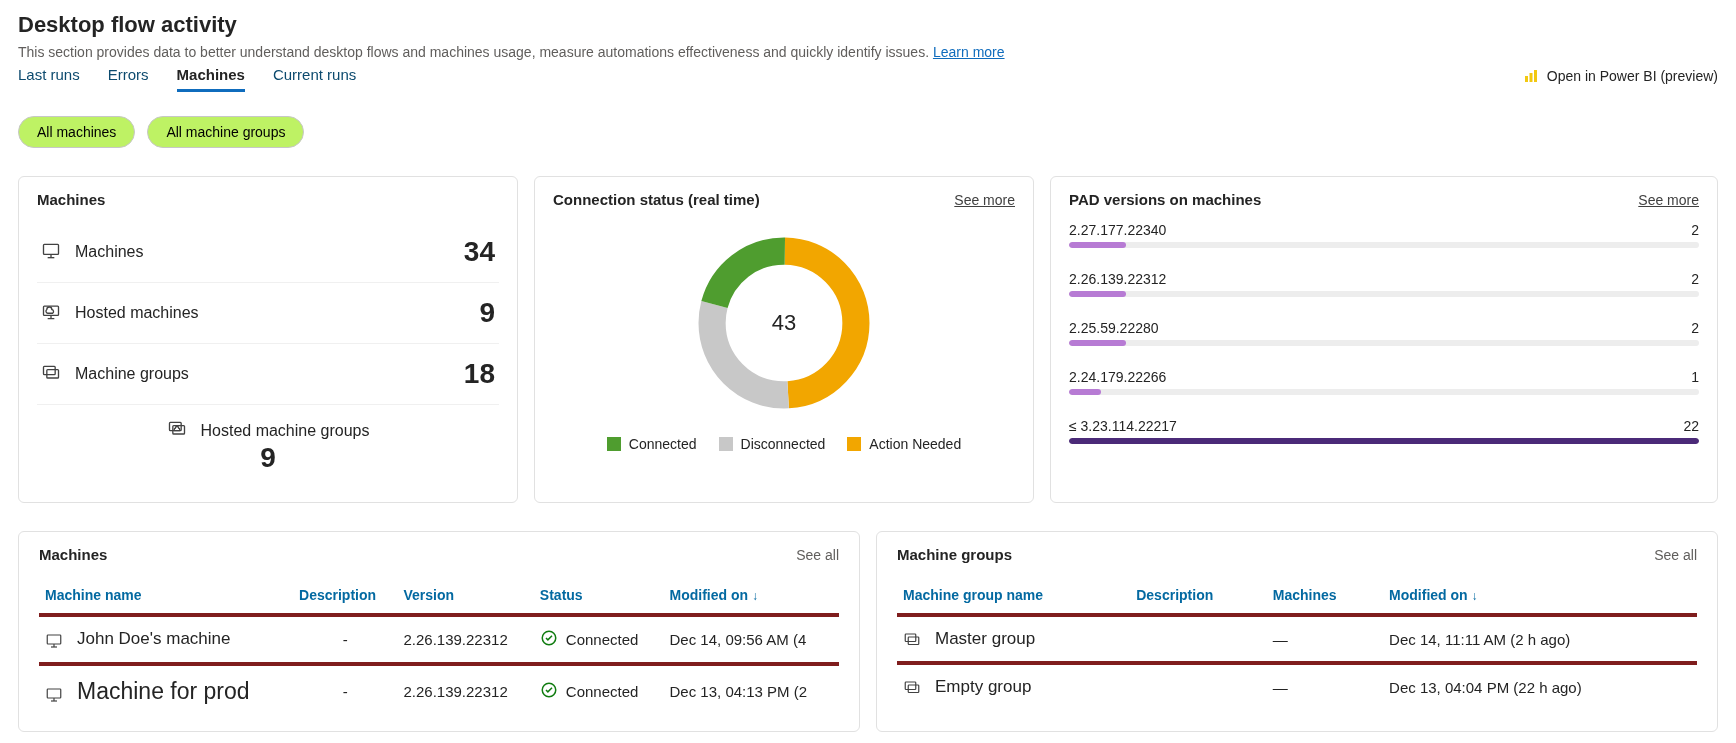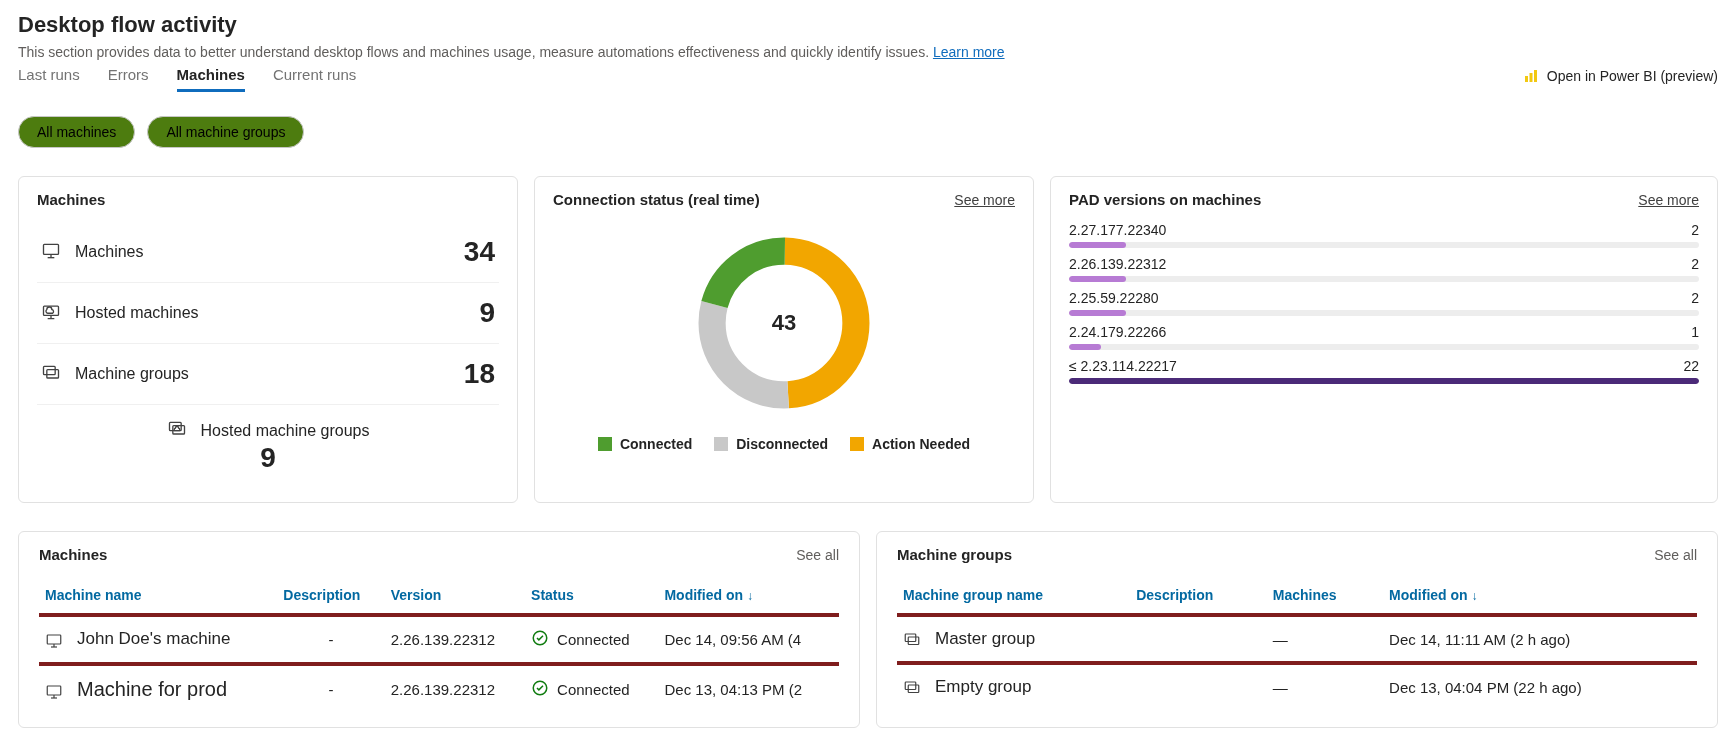--- a/index.html
+++ b/index.html
@@ -2,44 +2,44 @@
 <html><head>
 <meta charset="utf-8">
 <style>
   * { box-sizing: border-box; margin: 0; padding: 0; }
   body { font-family: "Segoe UI", -apple-system, sans-serif; background: #fff; color: #242424; font-size: 14px; padding: 12px 18px; width: 1736px; }
   .page-title { font-size: 22px; font-weight: 600; margin-bottom: 6px; }
   .page-sub { font-size: 14px; color: #605e5c; }
   .page-sub a { color: #0F6CBD; text-decoration: underline; }
   .tab-row { display: flex; align-items: center; justify-content: space-between; margin-bottom: 24px; }
   .tabs { display: flex; gap: 28px; }
-  .tab { font-size: 15px; color: #737373; padding: 6px 0; cursor: pointer; border-bottom: 3px solid transparent; }
+  .tab { font-size: 15px; color: #0c4a6e; padding: 6px 0; cursor: pointer; border-bottom: 3px solid transparent; }
   .tab.active { font-weight: 600; border-bottom-color: #0F6CBD; color: #242424; }
   .openbi { display: flex; align-items: center; gap: 8px; font-size: 14px; color: #242424; cursor: pointer;}
   .openbi-icon { width:16px; height:16px; }
   .filters { display: flex; gap: 12px; margin-bottom: 28px; }
-  .filter-pill { border: 1px solid #c7c7c7; border-radius: 22px; padding: 7px 18px; font-size: 14px; background:#4d7c0f; cursor:pointer;}
+  .filter-pill { border: 1px solid #c7c7c7; border-radius: 22px; padding: 7px 18px; font-size: 14px; background:#bef264; cursor:pointer;}
   .cards-row { display: flex; gap: 16px; margin-bottom: 28px; align-items: stretch; }
   .card { border: 1px solid #e1e1e1; border-radius: 6px; padding: 14px 18px; flex: 1; }
   .card-header { display:flex; justify-content: space-between; align-items:center; margin-bottom: 14px; }
   .card-title { font-weight: 600; font-size: 15px; }
   .see-more { color:#404040; text-decoration: underline; font-size:14px; cursor:pointer;}
   .stat-row { display:flex; align-items:center; justify-content:space-between; padding: 14px 4px; border-bottom: 1px solid #f0f0f0; }
   .stat-row:last-child { border-bottom:none;flex-direction:column; }
   .stat-left { display:flex; align-items:center; gap:14px; }
   .stat-icon { width:20px; height:20px; color:#424242; }
   .stat-label { font-size:16px; }
   .stat-value { font-size:28px; font-weight:600; }
-  .donut-block { display:flex; flex-direction:column; align-items:center;font-weight:bold;}
+  .donut-block { display:flex; flex-direction:column; align-items:center;}
   .donut-wrap { position:relative; width:190px; height:190px; margin: 6px auto 18px;}
   .donut-center { position:absolute; inset:0; display:flex; align-items:center; justify-content:center; font-size:22px; }
   .legend { display:flex; gap:22px; justify-content:center; font-size:14px;}
   .legend-item { display:flex; align-items:center; gap:8px;}
   .swatch { width:14px; height:14px; }
-  .ver-row { margin-bottom: 8px; }
+  .ver-row { margin-bottom: 23px; }
   .ver-head { display:flex; justify-content:space-between; font-size:14px; margin-bottom:4px; }
   .ver-bar { height:6px; width:100%; background:#ededed; border-radius:3px; overflow:hidden; }
   .ver-fill { height:100%; border-radius:3px; }
   .tables-row { display:flex; gap:16px; }
   .table-card { flex:1; border:1px solid #e1e1e1; border-radius:6px; padding:14px 20px; }
   .see-all { color:#605e5c; font-size:14px; cursor:pointer; }
   table { width:100%; border-collapse:collapse; margin-top:10px;}
   th { text-align:left; font-weight:600; font-size:14px; padding: 10px 6px; color:#0369a1; }
   td { padding: 12px 6px; font-size:15px; border-top:4px solid #7f1d1d; vertical-align:middle;}
   .cell-icon { width:18px; height:18px; vertical-align:middle; margin-right:14px; }
@@ -199,21 +199,21 @@
           <div class="ver-head">
             <span>2.24.179.22266</span>
             <span>1</span>
           </div>
           <div class="ver-bar">
             <div class="ver-fill" style="width:5%;background:#b77bd4"></div>
           </div>
         </div>
         <div class="ver-row">
           <div class="ver-head">
-            <span>≤ 2.23.114.22217</span>
+            <span>≤ 3.23.114.22217</span>
             <span>22</span>
           </div>
           <div class="ver-bar">
             <div class="ver-fill" style="width:100%;background:#4b2a78"></div>
           </div>
         </div>
       </div>
   </div>
 
 </div>
@@ -253,21 +253,21 @@
                 <span>Connected</span>
               </div>
             </td>
             <td>Dec 14, 09:56 AM (4</td>
           </tr>
           <tr>
             <td class="row-icon-cell"><span><svg class="cell-icon" viewBox="0 0 24 24" fill="none" stroke="#424242" stroke-width="1.6">
                   <rect x="3" y="4" width="18" height="12" rx="1"></rect>
                   <line x1="8" y1="20" x2="16" y2="20"></line>
                   <line x1="12" y1="16" x2="12" y2="20"></line>
-                </svg></span><span style="font-size:20px;">Machine for prod</span></td>
+                </svg></span><span style="font-size:23px;">Machine for prod</span></td>
             <td style="text-align:center;">-</td>
             <td>2.26.139.22312</td>
             <td>
               <div class="status-cell">
                 <span><svg width="18" height="18" viewBox="0 0 24 24" fill="none" stroke="#107c10" stroke-width="2">
                     <circle cx="12" cy="12" r="9"></circle>
                     <path d="M8 12l2.5 2.5L16 9"></path>
                   </svg></span>
                 <span>Connected</span>
               </div>

